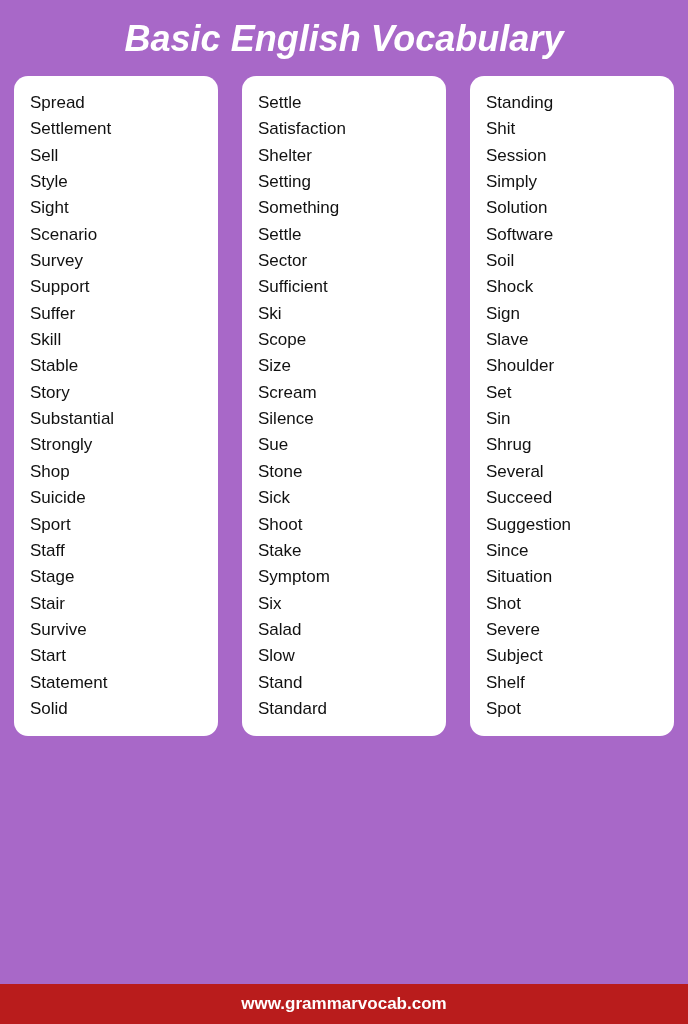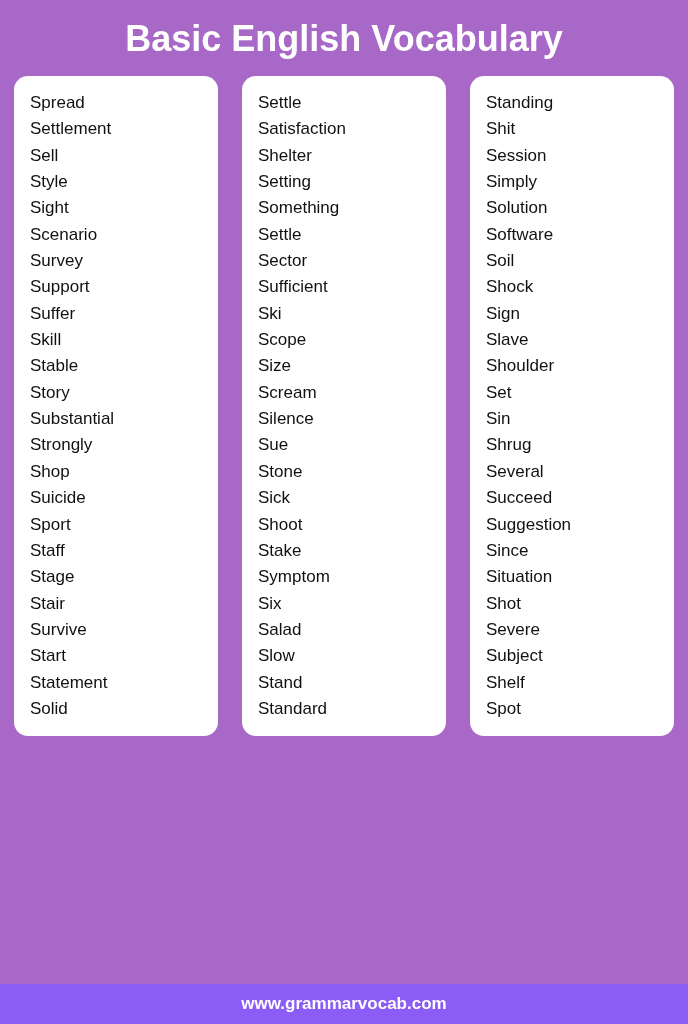--- a/index.html
+++ b/index.html
@@ -20,20 +20,21 @@
     .header {
       background-color: #a868c8;
       padding: 18px 20px 16px;
       text-align: center;
     }
 
     .header h1 {
       color: white;
       font-size: 36px;
       font-weight: 900;
+      font-style: italic;
     }
 
     .content-area {
       background-color: #a868c8;
       flex: 1;
       padding: 0 14px 10px;
     }
 
     .columns-wrapper {
       display: flex;
@@ -50,21 +51,21 @@
 
     .word-item {
       font-size: 17px;
       font-weight: 400;
       color: #111;
       line-height: 1.55;
       display: block;
     }
 
     .footer {
-      background-color: #8b5cf6;
+      background-color: #b91c1c;
       padding: 10px;
       text-align: center;
     }
 
     .footer span {
       color: white;
       font-size: 17px;
       font-weight: 700;
     }
   </style>

